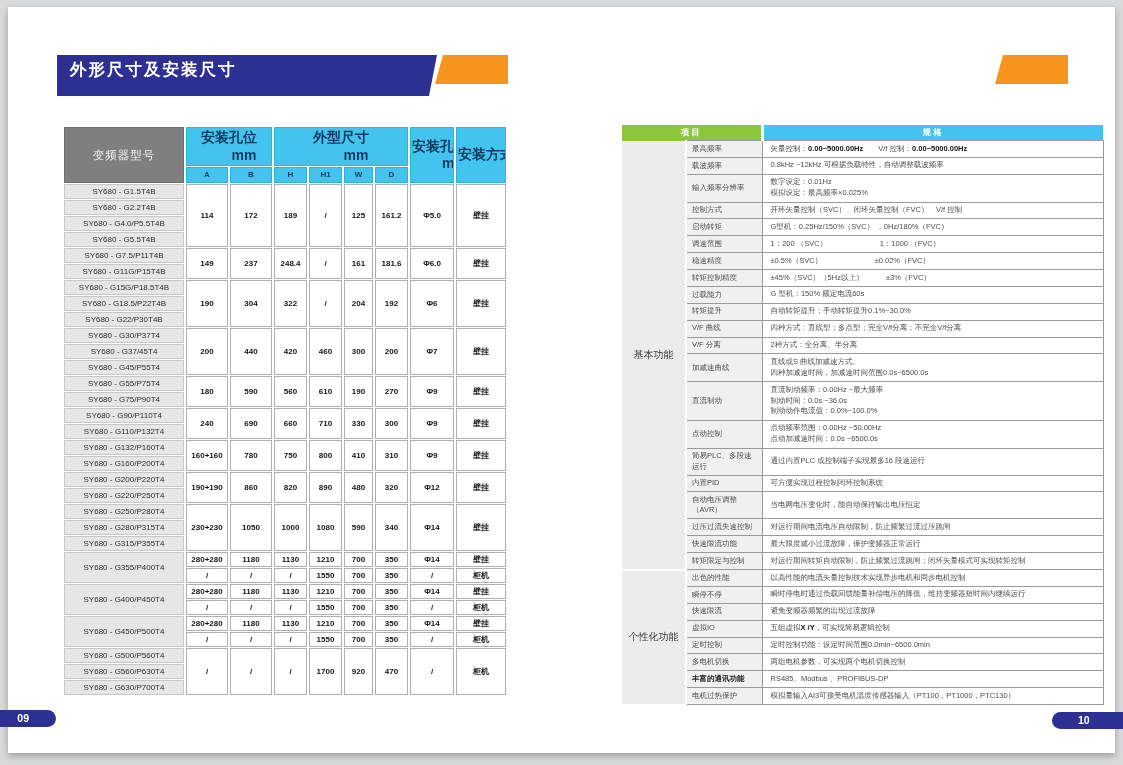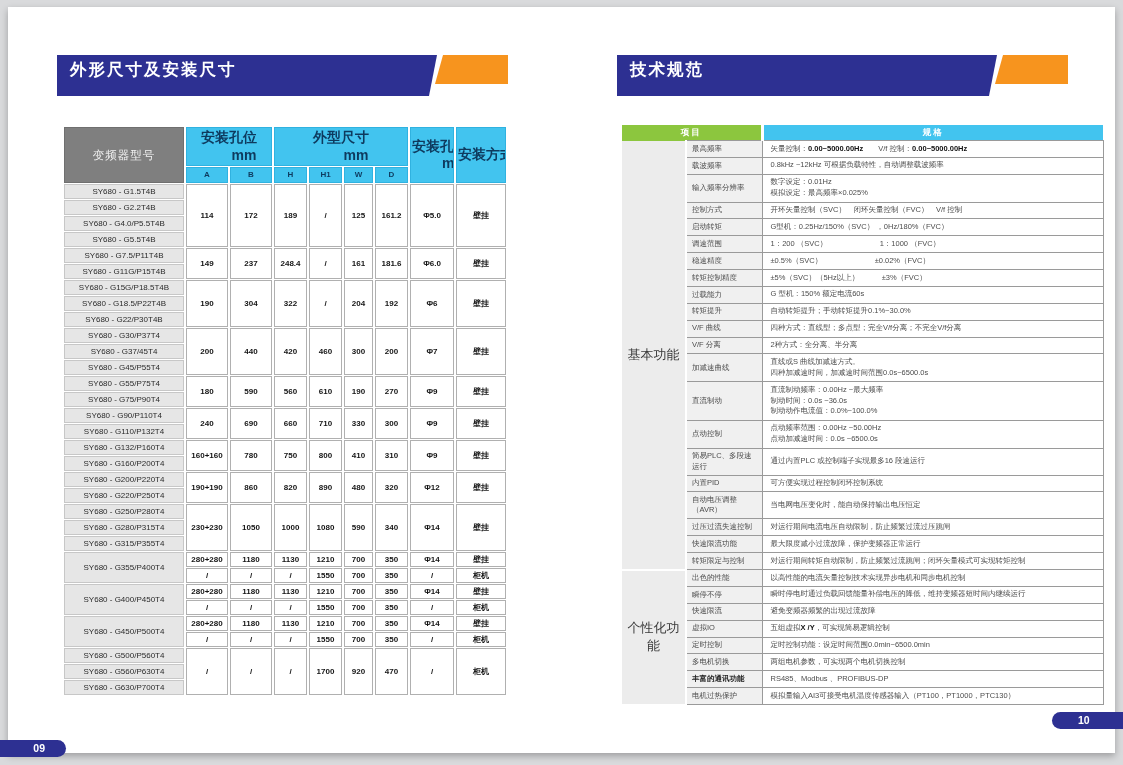--- a/index.html
+++ b/index.html
@@ -26,47 +26,44 @@
   table.dims tbody td{height:11px;line-height:11px;font-size:8px;}
   td.m{background:#e6e6e6;border:1px solid #c7c7c7;color:#2a2a2a;}
   td.d{background:#ffffff;border:1px solid #b0b0b0;color:#141414;font-weight:600;font-size:8.5px;}
   
   table.spec{position:absolute;left:622px;top:125px;border-collapse:collapse;table-layout:fixed;width:481px;}
   table.spec td,table.spec th{vertical-align:middle;}
   th.h-item{background:#8cc63e;color:#ffffff;font-size:8.5px;font-weight:bold;height:13px;
     border:none;border-right:3px solid #ffffff;letter-spacing:2px;}
   th.h-spec{background:#42c4ef;color:#ffffff;font-size:8.5px;font-weight:bold;border:none;letter-spacing:2px;}
   td.sec{background:#ececec;border:none;border-right:2px solid #ffffff;border-bottom:2px solid #ffffff;
-    text-align:center;font-size:13px;color:#3a3a3a;}
+    text-align:center;font-size:10px;color:#3a3a3a;}
   td.it{background:#f0f0f0;border:1px solid #9a9a9a;font-size:7.5px;color:#4c4c4c;
     padding:2.5px 5px;line-height:1.4;}
   td.it.bd{font-weight:bold;color:#222;}
   td.sp{background:#ffffff;border:1px solid #9a9a9a;font-size:7.5px;color:#4c4c4c;
     padding:2.5px 8px;line-height:1.45;}
   td.sp b{color:#111;}
   
   .pill{position:absolute;height:17px;background:#2d3092;color:#ffffff;font-size:10.5px;
     font-weight:bold;line-height:17px;}
-  .pill.l{left:0;top:740px;width:66px;border-radius:0 9px 9px 0;text-align:right;padding-right:21px;box-sizing:border-box;}
+  .pill.l{left:0;top:710px;width:56px;border-radius:0 9px 9px 0;text-align:right;padding-right:27px;box-sizing:border-box;}
   .pill.r{left:1052px;top:712px;width:71px;border-radius:9px 0 0 9px;text-align:left;padding-left:26px;box-sizing:border-box;}
 </style>
 </head>
 <body>
 
 <div class="stage">
   <div class="page"></div>
 
   <div class="banner" style="left:57px;width:380px;">
     <div class="t">外形尺寸及安装尺寸</div>
   </div>
   <div class="accent" style="left:435px;"></div>
 
-  <div class="banner" style="left:617px;width:380px;">
-    <div class="t">技术规范</div>
-  </div>
   <div class="accent" style="left:995px;"></div>
 
   <table class="dims">
     <colgroup>
       <col style="width:120px">
         <col style="width:42px">
         <col style="width:42px">
       <col style="width:33px">
         <col style="width:33px">
         <col style="width:29px">
@@ -362,21 +359,21 @@
         <tr>
           <td class="it">调速范围</td>
           <td class="sp">1：200 （SVC）　　　　　　　1：1000 （FVC）</td>
         </tr>
         <tr>
           <td class="it">稳速精度</td>
           <td class="sp">±0.5%（SVC）　　　　　　　±0.02%（FVC）</td>
         </tr>
         <tr>
           <td class="it">转矩控制精度</td>
-          <td class="sp">±5%（SVC）（5Hz以上）　　　±3%（FVC）</td>
+          <td class="sp">±45%（SVC）（5Hz以上）　　　±3%（FVC）</td>
         </tr>
         <tr>
           <td class="it">过载能力</td>
           <td class="sp">G 型机：150% 额定电流60s</td>
         </tr>
         <tr>
           <td class="it">转矩提升</td>
           <td class="sp">自动转矩提升；手动转矩提升0.1%~30.0%</td>
         </tr>
         <tr>

